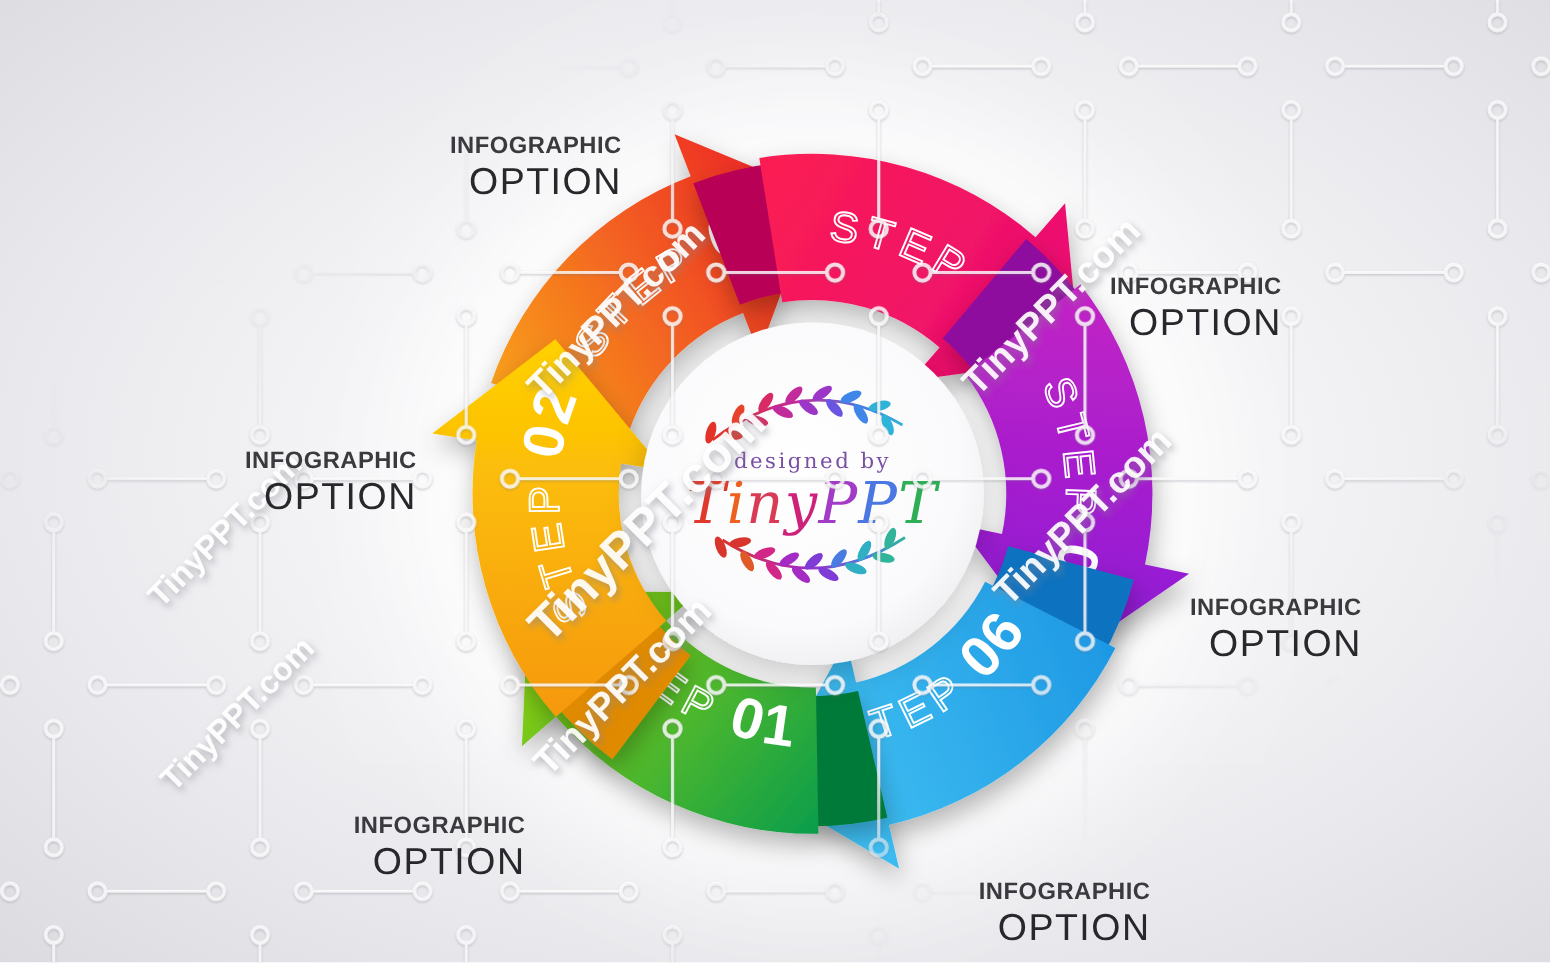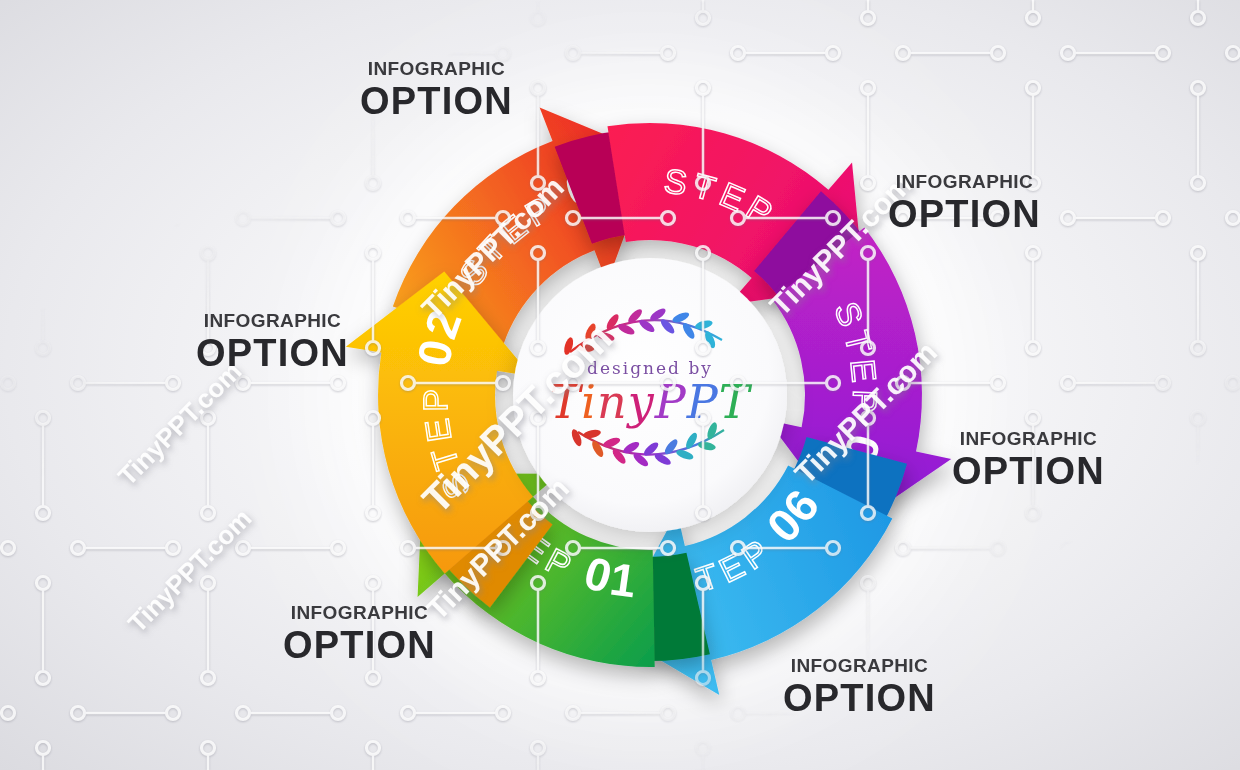--- a/index.html
+++ b/index.html
@@ -1,22 +1,22 @@
 <!DOCTYPE html>
 <html><head>
 <meta charset="utf-8">
 <style>
   html,body{margin:0;padding:0;}
   .stage{position:relative;width:1240px;height:770px;overflow:hidden;
          background:radial-gradient(ellipse at 52% 48%, #ffffff 0%, #f6f6f8 35%, #e9e9ed 70%, #dbdbe0 100%);
          font-family:"Liberation Sans",sans-serif;}
   svg{position:absolute;left:0;top:0;}
-  .caption{position:absolute;text-align:center;}
+  .caption{position:absolute;text-align:right;margin-top:48px;}
   .caption .l1{font-size:19px;font-weight:600;letter-spacing:.4px;color:#3a3a3e;line-height:1.25;}
-  .caption .l2{font-size:38px;font-weight:700;letter-spacing:1.2px;color:#28282c;line-height:1.1;}
+  .caption .l2{font-size:30px;font-weight:400;letter-spacing:1.2px;color:#28282c;line-height:1.1;}
   .step-label{font-family:"Liberation Sans",sans-serif;font-size:34px;letter-spacing:6px;
               fill:none;stroke:#ffffff;stroke-width:1.5px;}
   .step-num{font-family:"Liberation Sans",sans-serif;font-size:46px;font-weight:700;
             fill:#ffffff;stroke:none;letter-spacing:2px;}
   .wm{font-family:"Liberation Sans",sans-serif;font-weight:700;fill:#ffffff;opacity:.92;}
   .designedby{font-family:"DejaVu Serif",serif;font-size:17px;letter-spacing:2px;fill:#7b4fa3;}
   .brand{font-family:"DejaVu Serif",serif;font-style:italic;font-size:46px;letter-spacing:1px;}
 </style>
 </head>
 <body>

